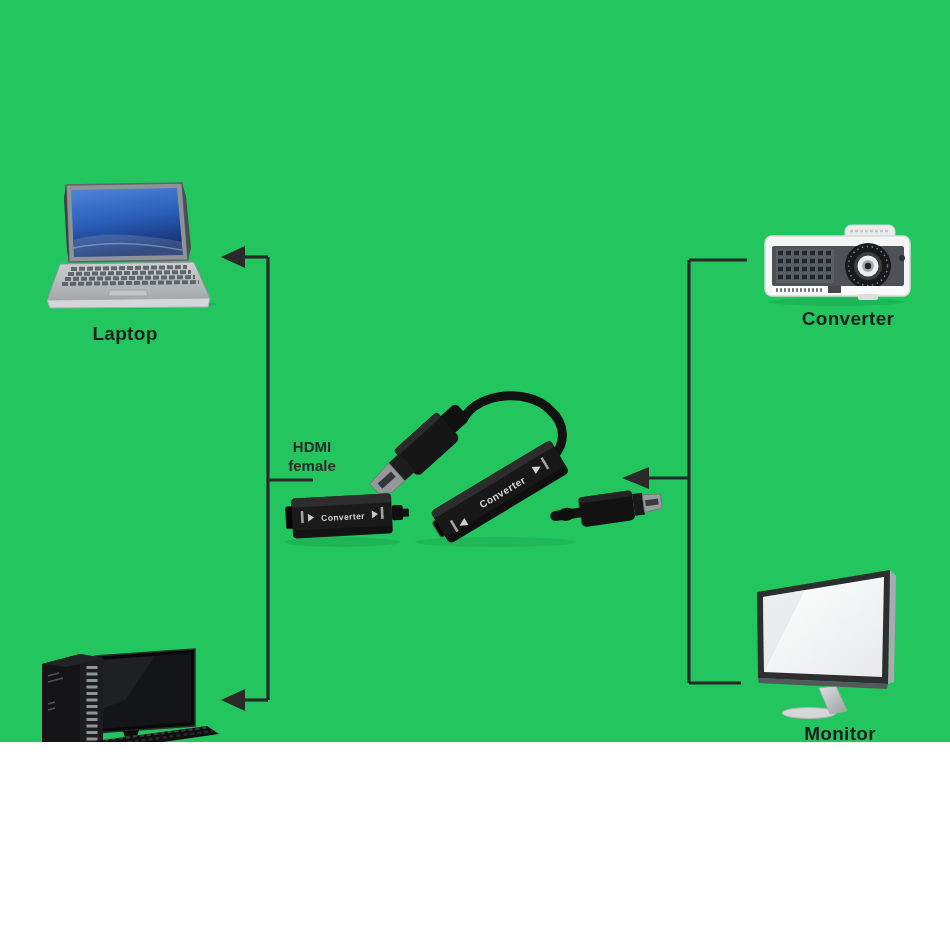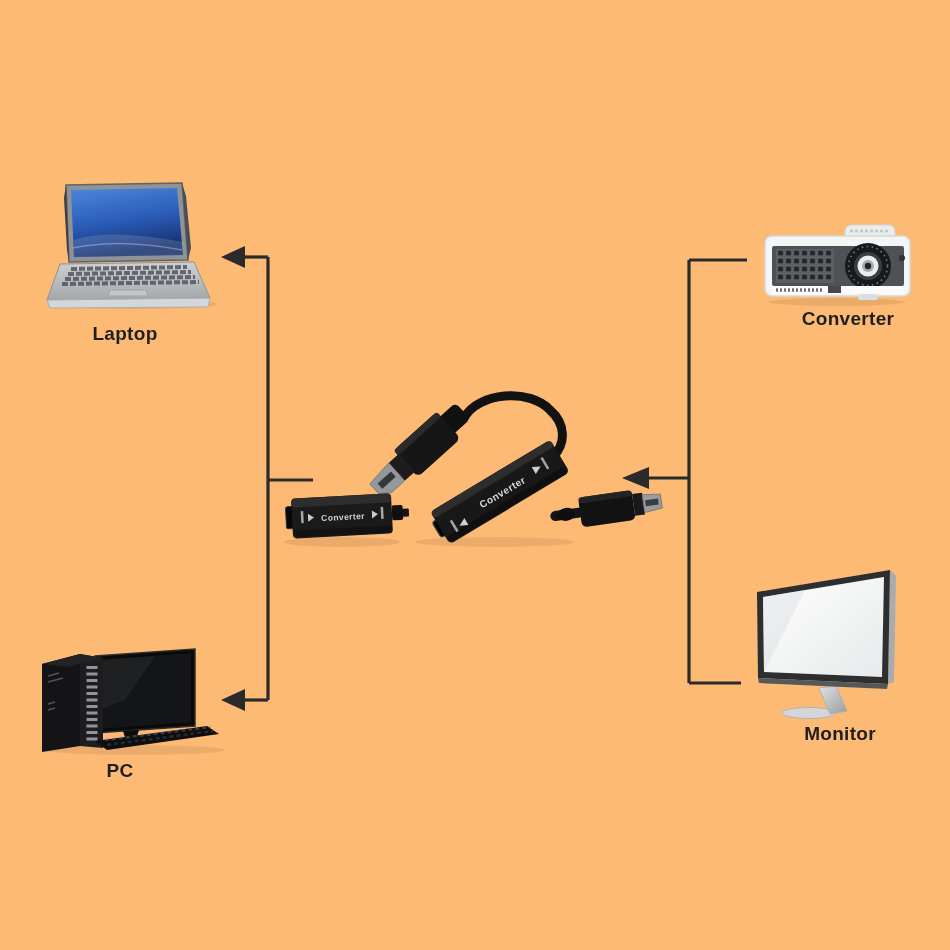--- a/index.html
+++ b/index.html
@@ -1,21 +1,21 @@
 <!DOCTYPE html>
 <html><head>
 <meta charset="utf-8">
 <style>
   html, body { margin: 0; padding: 0; background: #ffffff; }
   body { font-family: "Liberation Sans", sans-serif; }
   #stage {
     position: relative;
     width: 950px;
-    height: 950px;
-    background: #fdba74;
+    height: 742px;
+    background: #22c55e;
     overflow: hidden;
   }
   .abs { position: absolute; }
   .device-label {
     position: absolute;
     text-align: center;
     font-size: 19px;
     font-weight: 700;
     color: #1f1f1f;
     letter-spacing: 0.3px;
@@ -205,15 +205,19 @@
       <rect x="270" y="114" width="34" height="10" rx="5" fill="#141414"></rect>
       <ellipse cx="286" cy="119" rx="9" ry="6.5" fill="#0f0f0f"></ellipse>
       <rect x="300" y="104" width="54" height="30" rx="5" fill="#121212"></rect>
       <rect x="300" y="104" width="54" height="6" rx="3" fill="#262626" opacity="0.9"></rect>
       <rect x="354" y="108" width="10" height="22" fill="#191919"></rect>
       <polygon points="364,110 382,112 382,126 364,128" fill="#999c9f" stroke="#6f7376" stroke-width="0.8"></polygon>
       <rect x="366" y="116" width="13" height="6" fill="#3a3d40"></rect>
     </g>
   </svg>
 
+  <div class="port-label" style="left:252px;top:437px;width:120px">
+    <div>HDMI</div>
+    <div>female</div>
+  </div>
 
 
 </div>
 
 </body></html>

